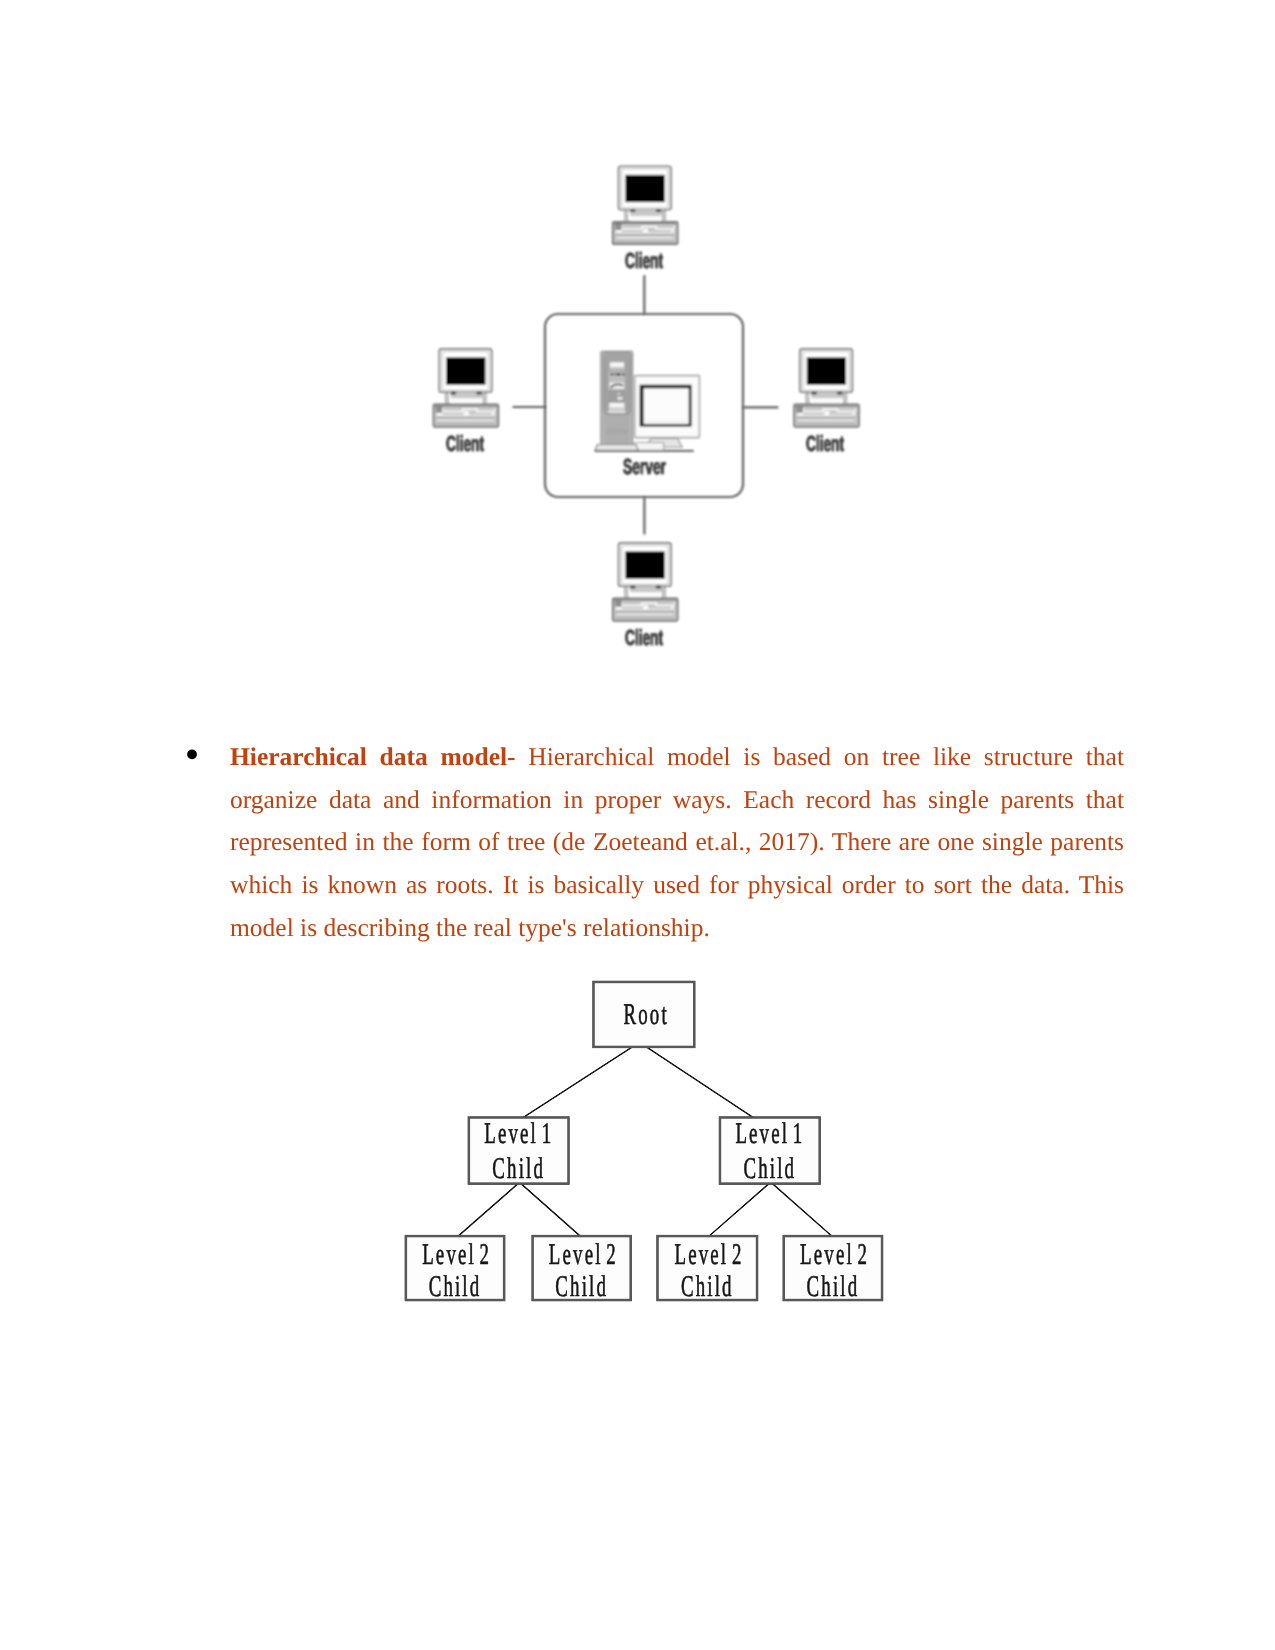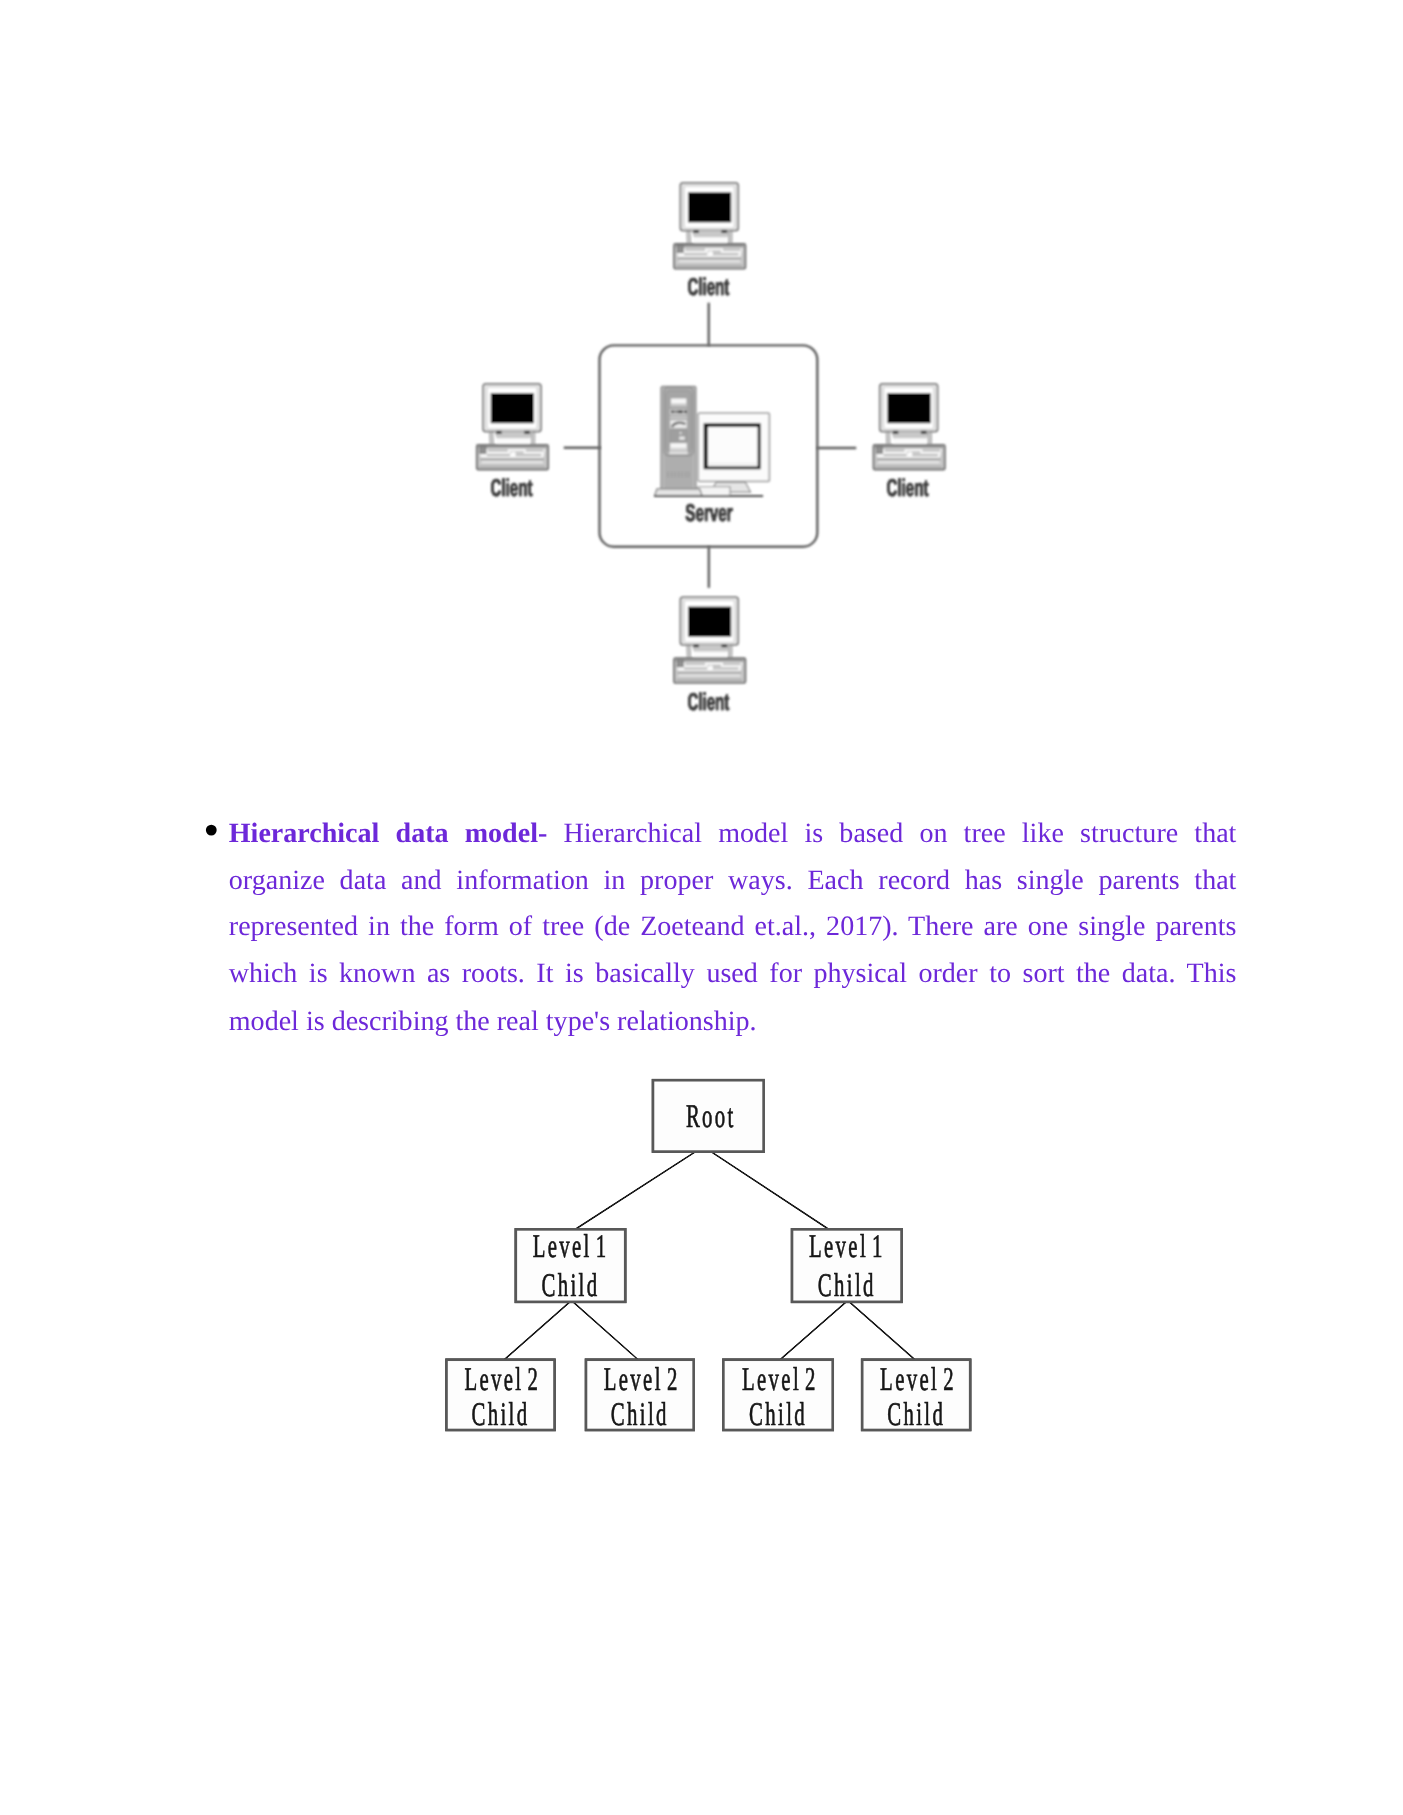--- a/index.html
+++ b/index.html
@@ -14,22 +14,22 @@
   #net-diagram{position:absolute;left:410px;top:150px;width:480px;height:520px;}
   #net-diagram .nlabel{font-family:"Liberation Sans",sans-serif;font-size:22px;
         fill:#404040;font-weight:700;stroke:#404040;stroke-width:0.5px;
         paint-order:stroke fill;}
 
   
   #para-block{position:absolute;left:190px;top:736px;width:934px;transform:translateZ(0);}
   #para-block .bullet{position:absolute;left:-8.0px;top:-1.2px;width:24px;
         font-family:"DejaVu Sans",sans-serif;font-size:34px;line-height:42.7px;
         color:#000;text-align:left;transform:translateZ(0);}
-  #para-block .ptext{margin-left:18px;font-size:25.5px;line-height:42.7px;
-        text-align:justify;text-justify:inter-word;color:#6d28d9;}
+  #para-block .ptext{margin-left:40px;font-size:25.5px;line-height:42.7px;
+        text-align:justify;text-justify:inter-word;color:#c2410c;}
   #para-block .lead{font-weight:bold;}
 
   
   #tree-diagram{position:absolute;left:390px;top:975px;width:520px;height:350px;}
   #tree-diagram .tlab{font-family:"Liberation Serif",serif;font-size:30px;fill:#131313;letter-spacing:3.4px;word-spacing:-5px;
         stroke:#131313;stroke-width:0.62px;paint-order:stroke fill;}
 </style>
 </head>
 <body>
 

